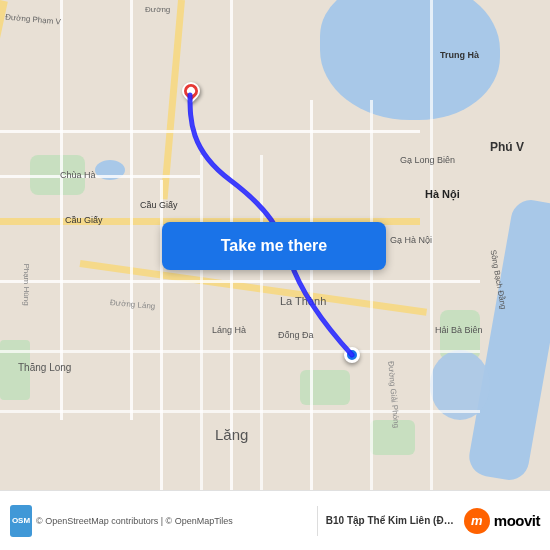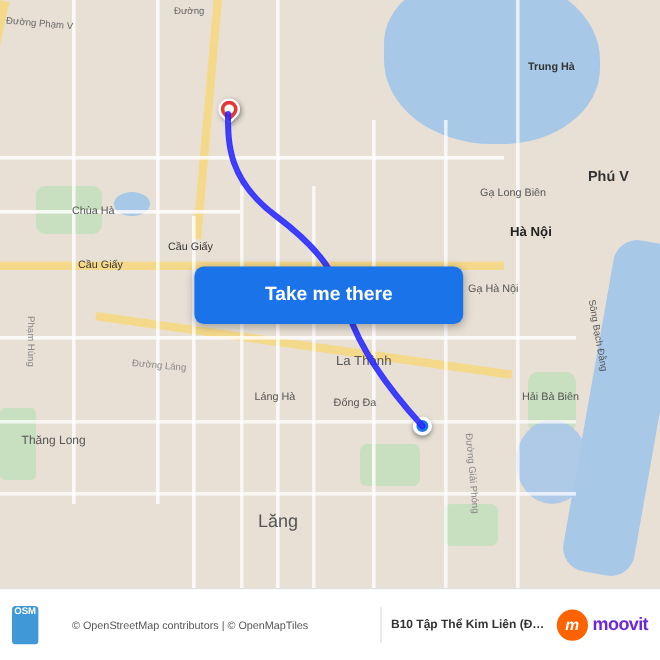--- a/index.html
+++ b/index.html
@@ -151,38 +151,37 @@
       flex: 1;
       overflow: hidden;
     }
 
     .osm-logo-box {
       width: 22px;
       height: 32px;
       background: #4098d7;
       border-radius: 3px;
       display: flex;
-      align-items: flex-start;
+      align-items: center;
       justify-content: center;
       flex-shrink: 0;
     }
 
     .osm-logo-box span {
       color: white;
       font-size: 8px;
       font-weight: bold;
     }
 
     #attr-text {
       font-size: 9px;
       color: #555;
       white-space: nowrap;
       overflow: hidden;
       text-overflow: ellipsis;
-      margin-left: 24px;
     }
 
     #separator {
       width: 1px;
       height: 30px;
       background: #ddd;
       flex-shrink: 0;
     }
 
     #destination-label {
@@ -218,21 +217,21 @@
       justify-content: center;
       color: white;
       font-size: 13px;
       font-weight: 900;
       font-style: italic;
     }
 
     .moovit-wordmark {
       font-size: 15px;
       font-weight: 700;
-      color: #6d28d9;
+      color: #000000;
       letter-spacing: -0.5px;
     }
   </style>
 </head>
 <body>
 
 <div id="map-container">
 
   <div id="map-bg"></div>
 

